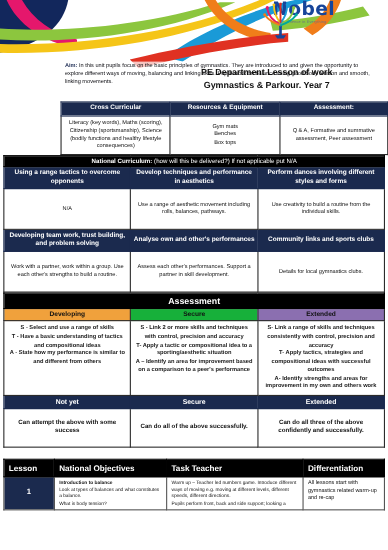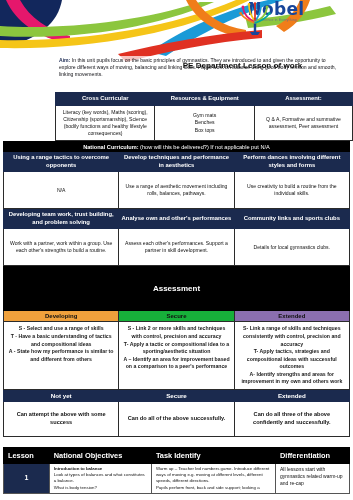--- a/index.html
+++ b/index.html
@@ -33,21 +33,21 @@
 
   .hdr td{background:#1b2a4e;color:#ffffff;font-weight:bold;font-size:5.9px;
           text-align:center;padding:2px 2px;border:.5px solid #1b2a4e;line-height:7.5px;}
   .cell td{background:#ffffff;color:#111;font-size:5.1px;text-align:center;
            padding:3px 3px;border:.5px solid #2b2b2b;line-height:7.2px;vertical-align:middle;}
   .ncrow td{background:#000000;color:#ffffff;font-size:5.6px;font-weight:bold;text-align:center;
             padding:1.5px;border:.5px solid #000;}
   .ncrow td span.light{font-weight:normal;}
 
   .assesshdr td{background:#000000;color:#ffffff;font-size:8px;font-weight:bold;text-align:center;
-                padding:17px;border:.5px solid #000;}
+                padding:2px;border:.5px solid #000;}
 
   .band td{font-weight:bold;font-size:6px;text-align:center;padding:2px;border:.5px solid #2b2b2b;}
   .band .dev{background:#f0a13c;color:#111;}
   .band .sec{background:#17b03a;color:#111;}
   .band .ext{background:#8b6fb0;color:#111;}
 
   .crit td{background:#ffffff;font-size:5.2px;line-height:7.6px;text-align:center;
            padding:3px 4px;border:.5px solid #2b2b2b;vertical-align:top;font-weight:bold;color:#1a1a1a;}
 
   .levhdr td{background:#1b2a4e;color:#fff;font-weight:bold;font-size:6.2px;text-align:center;
@@ -112,20 +112,21 @@
     <div class="word">Nobel</div>
     <div class="tag">Excellence in Everything</div>
   </div>
 
   <div class="aimbox">
     <p><b>Aim:</b><span> In this unit pupils focus on the basic principles of gymnastics.  They are introduced to and given the opportunity to explore different ways of moving, balancing and linking skills. Pupils work on balance using good body tension and smooth, linking movements.</span></p>
   </div>
 
   <div class="titleblock">
     <div>PE Department Lesson of work</div>
+    <div>Gymnastics &amp; Parkour. Year 7</div>
   </div>
 </div>
 
 <table class="sheet">
   <tbody>
       <tr class="hdr">
     <td style="width:33.5%">Cross Curricular</td>
     <td style="width:33.5%">Resources &amp; Equipment</td>
     <td style="width:33%">Assessment:</td>
   </tr>
@@ -200,21 +201,21 @@
     <td>Can do all three of the above confidently and successfully.</td>
   </tr>
 </tbody>
   </table>
 
 <table class="lessons">
   <tbody>
       <tr class="lhdr">
     <td style="width:12%">Lesson</td>
     <td style="width:30%">National Objectives</td>
-    <td style="width:37%">Task Identify</td>
+    <td style="width:37%">Task Teacher</td>
     <td style="width:21%">Differentiation</td>
   </tr>
   <tr class="lrow">
     <td class="num">1</td>
     <td class="obj">
       <b class="ln">Introduction to balance</b>
       <span class="ln" style="white-space: pre-line;">Look at types of balances and what constitutes a balance.
 What is body tension?</span>
     </td>
     <td style="white-space: pre-line;">Warm up – Teacher led numbers game. Introduce different ways of moving e.g. moving at different levels, different speeds, different directions.

